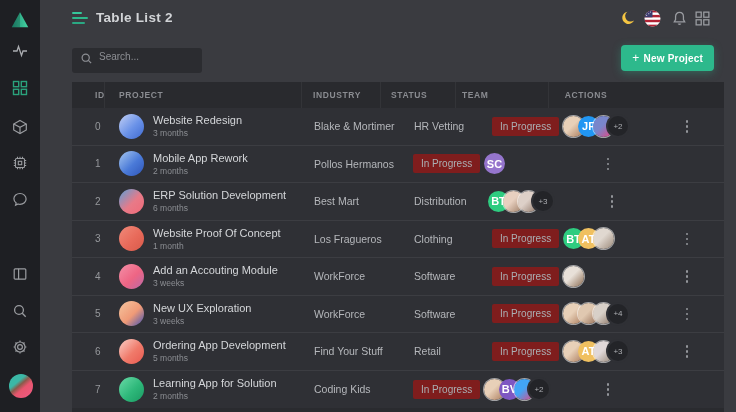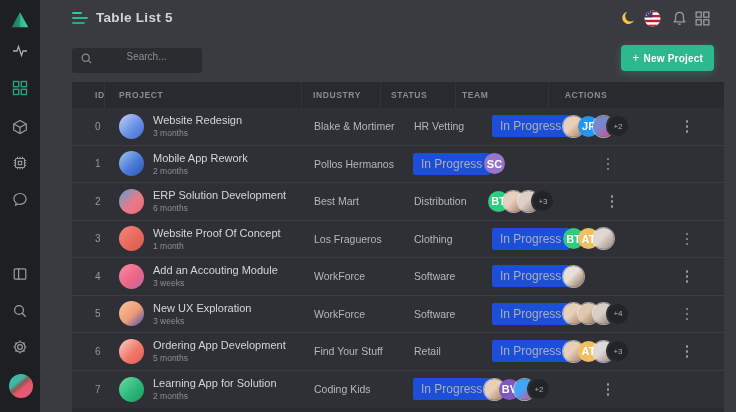--- a/index.html
+++ b/index.html
@@ -25,21 +25,21 @@
                 color:#d2d4d7; letter-spacing:.3px; }
   .tb-icon { position:absolute; top:10px; width:17px; height:17px; cursor:pointer; }
   .tb-icon svg { width:17px; height:17px; display:block; }
   .ic-moon { left:580px; } .ic-flag { left:604px; } .ic-bell { left:631px; } .ic-grid { left:654px; }
 
   
   .content { position:absolute; left:40px; top:36px; right:0; bottom:0; background:#3a3b40; }
   .searchbox { position:absolute; left:32px; top:10px; width:130px; height:25px; }
   .searchbox svg { position:absolute; left:8px; top:6px; width:13px; height:13px; }
   .searchbox input { width:100%; height:100%; background:#2b2c30; border:0; border-radius:3px;
-    color:#b7b9bd; font-size:10px; padding:0 8px 8px 27px; outline:none; font-family:"Liberation Sans",sans-serif;text-align:center; }
+    color:#b7b9bd; font-size:10px; padding:0 8px 8px 27px; outline:none; font-family:"Liberation Sans",sans-serif; }
   .searchbox input::placeholder { color:#8d8f94; }
   .btn-new { position:absolute; right:22px; top:9px; height:26px; padding:0 11px; background:#2db98c;
     border:0; border-radius:4px; color:#fff; font-size:10px; font-weight:bold; cursor:pointer;
     box-shadow:0 2px 9px rgba(45,185,140,.35); font-family:"Liberation Sans",sans-serif; letter-spacing:.2px; }
   .btn-new .plus { font-size:12px; margin-right:4px; font-weight:normal; }
 
   
   .table { position:absolute; left:32px; top:46px; width:652px; }
   .thead { display:flex; height:26px; background:#292a2e; align-items:center; }
   .th { font-size:8.5px; font-weight:bold; color:#8a8c91; letter-spacing:.6px; text-transform:uppercase;
@@ -54,21 +54,21 @@
   .c-status   { width:75px;  padding-left:10px; }
   .c-team     { width:93px;  padding-left:6px; }
   .c-actions  { width:74px;  justify-content:center; padding-left:0; }
   .cell { display:flex; align-items:center; height:100%; }
   .c-id.cell { font-size:10px; color:#96989c; }
   .c-customer.cell, .c-industry.cell { font-size:10.5px; color:#b5b7bb; }
   .pav { width:25px; height:25px; border-radius:50%; flex:0 0 25px; }
   .ptxt { display:flex; flex-direction:column; margin-left:9px; }
   .pname { font-size:11px; color:#d4d6d9; line-height:12px; cursor:pointer; }
   .pdur { font-size:8.5px; color:#8c8e93; margin-top:2px; }
-  .badge { background:#1d4ed8; color:#aab0b4; font-size:12px; padding:4px 8px; border-radius:2px; white-space:nowrap; }
+  .badge { background:#7f1d1d; color:#aab0b4; font-size:10px; padding:4px 8px; border-radius:2px; white-space:nowrap; }
   .tm { width:21px; height:21px; border-radius:50%; flex:0 0 21px; display:inline-flex; align-items:center;
         justify-content:center; font-size:11px; font-weight:bold; color:#fff; cursor:pointer; }
   .tm + .tm { margin-left:-6px; }
   .tm.photo { box-shadow:0 0 0 1px rgba(255,255,255,.55); }
   .tm.extra { width:20px; height:20px; flex:0 0 20px; background:#232428; color:#acaeb2; font-weight:normal;
               font-size:8px; box-shadow:0 0 0 2px #2f3035; }
   .kebab { display:inline-flex; flex-direction:column; gap:2.5px; padding:5px 7px; cursor:pointer; }
   .kebab i { width:2.5px; height:2.5px; border-radius:50%; background:#94969b; }
   .table-bottom { position:absolute; left:32px; width:652px; top:372px; height:4px; background:#2a2b2f; }
 </style>
@@ -141,21 +141,21 @@
   </span>
   <span class="side-avatar"></span>
 </div>
 
 <div class="topbar">
   <span class="hamburger">
       <i></i>
       <i></i>
       <i></i>
     </span>
-  <span class="page-title">Table List 5</span>
+  <span class="page-title">Table List 2</span>
 
   <span class="tb-icon ic-moon">
     <svg viewBox="0 0 16 16">
         <path d="M13.2 9.8 A5.8 5.8 0 1 1 6.9 1.6 A4.8 4.8 0 0 0 13.2 9.8 Z" fill="#f5c542"></path>
       </svg>
   </span>
   <span class="tb-icon ic-flag">
     <svg viewBox="0 0 16 16">
       <defs>
           <clipPath id="fc">

